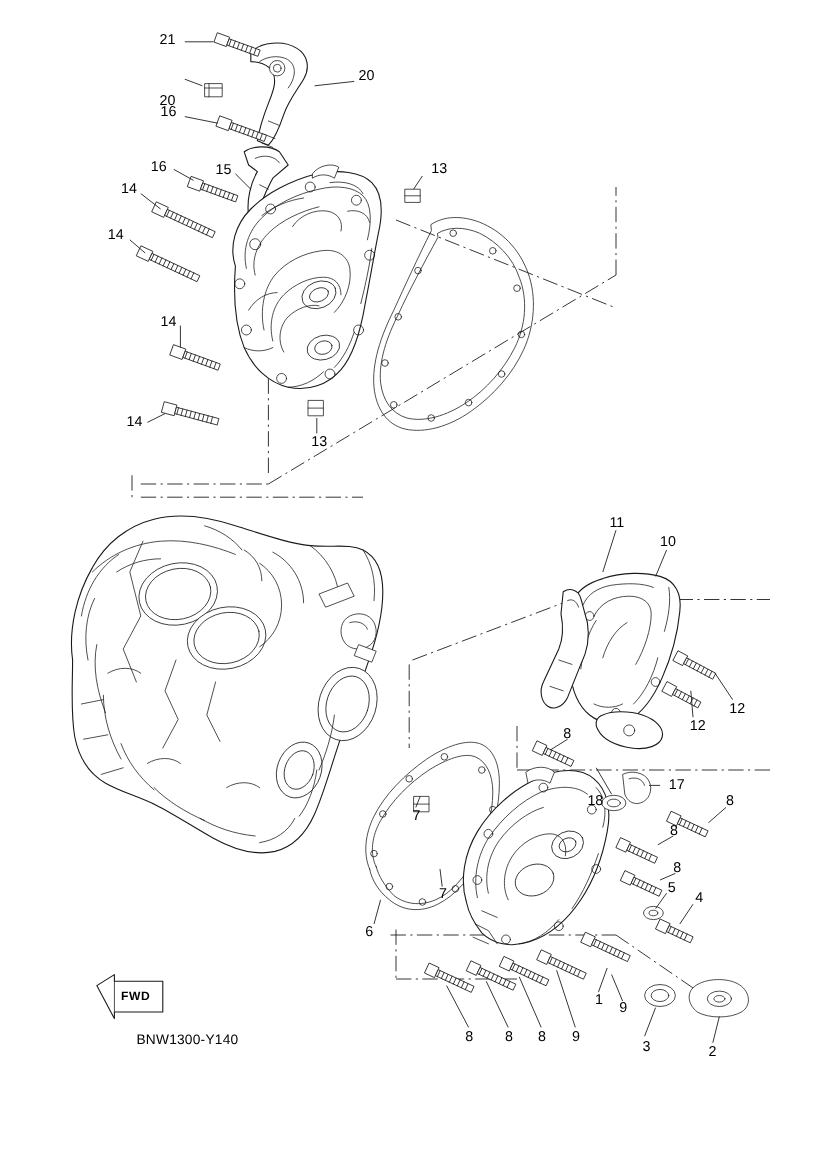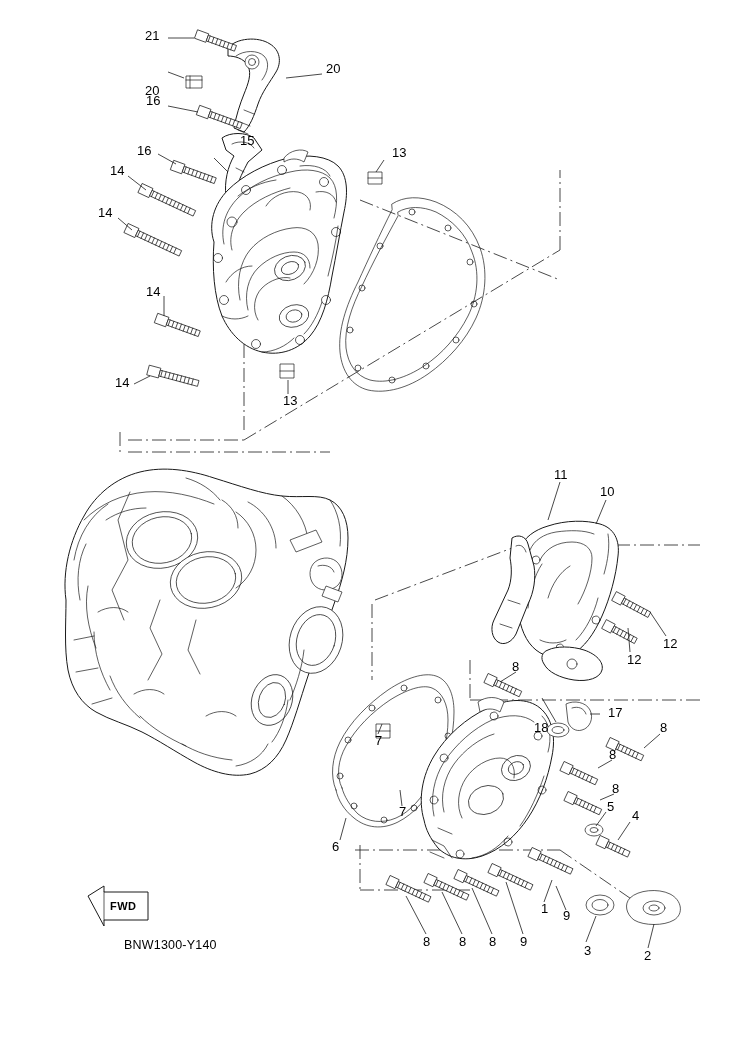--- a/index.html
+++ b/index.html
@@ -508,21 +508,21 @@
       <path class="fillW" d="M88 896 L104 886 L104 892 L148 892 L148 920 L104 920 L104 926 Z"></path>
       <path class="lnT" d="M104 892 L104 920"></path>
     </g>
   </svg>
 
   <div class="callout" style="left:145px; top:29px;">21</div>
   <div class="callout" style="left:145px; top:60px;margin-top:24px;">20</div>
   <div class="callout" style="left:326px; top:62px;">20</div>
   <div class="callout" style="left:146px; top:94px;">16</div>
   <div class="callout" style="left:137px; top:144px;">16</div>
-  <div class="callout" style="left:196px; top:134px;margin-left:44px;">15</div>
+  <div class="callout" style="left:196px; top:147px;">15</div>
   <div class="callout" style="left:392px; top:146px;">13</div>
   <div class="callout" style="left:110px; top:164px;">14</div>
   <div class="callout" style="left:98px; top:206px;">14</div>
   <div class="callout" style="left:146px; top:285px;">14</div>
   <div class="callout" style="left:115px; top:376px;">14</div>
   <div class="callout" style="left:283px; top:394px;">13</div>
   <div class="callout" style="left:554px; top:468px;">11</div>
   <div class="callout" style="left:600px; top:485px;">10</div>
   <div class="callout" style="left:627px; top:653px;">12</div>
   <div class="callout" style="left:663px; top:637px;">12</div>

